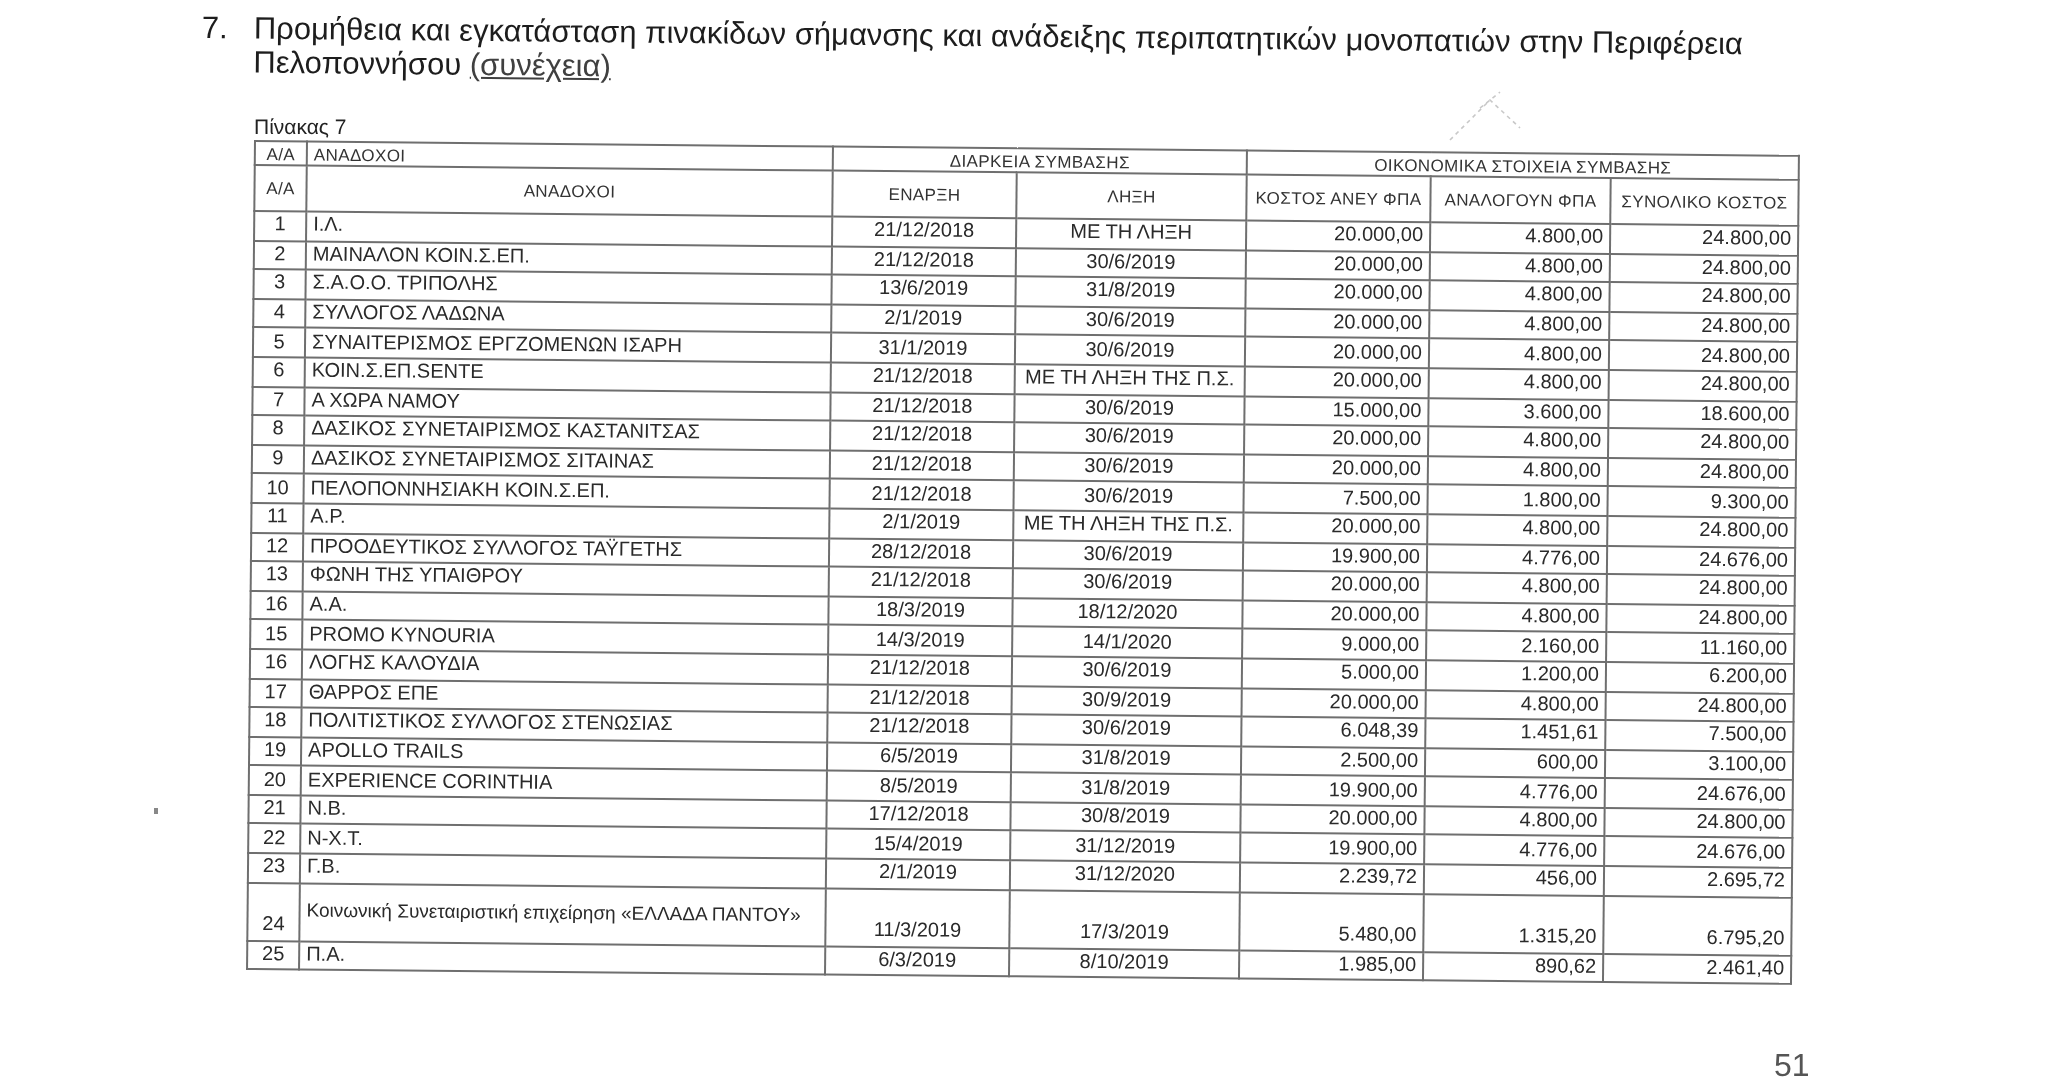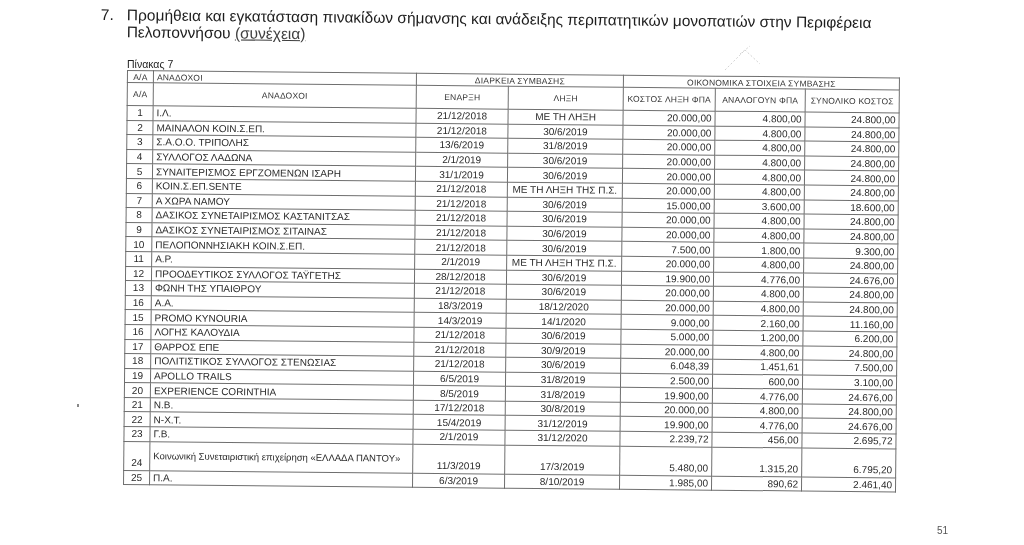--- a/index.html
+++ b/index.html
@@ -37,21 +37,21 @@
   th { font-size: 8.5px; text-align: center; letter-spacing: 0.2px; color: #333; }
   .pre th { height: 11px; text-align: left; border-right: none; }
   .c-aa { text-align: center; }
   .c-name { text-align: left; }
   .c-date { text-align: center; }
   .c-num { text-align: right; }
   tr.tall td { height: 26px; }
   tr.tall td.c-name { white-space: normal; line-height: 12px; font-size: 9.5px; }
   tr.tall td.c-aa, tr.tall td.c-date, tr.tall td.c-num { vertical-align: bottom; padding-bottom: 2px; }
   .pagenum {
-    position: absolute; left: 937px; top: 525px; font-size: 10px; color: #555;
+    position: absolute; left: 887px; top: 525px; font-size: 16px; color: #555;
   }
   .speck { position: absolute; left: 77px; top: 404px; width: 2px; height: 3px; background: #888; }
   .scribble { position: absolute; left: 720px; top: 42px; width: 50px; height: 30px; }
 </style>
 </head>
 <body>
 
 <div class="heading">
   <div><span class="num">7.</span><span>Προμήθεια και εγκατάσταση πινακίδων σήμανσης και ανάδειξης περιπατητικών μονοπατιών στην Περιφέρεια</span></div>
   <div class="line2"><span>Πελοποννήσου</span> <span class="cont">(συνέχεια)</span></div>
@@ -79,21 +79,21 @@
         <th style="text-align:center;border-right:1px solid #6f6f6f;">Α/Α</th>
         <th style="border-right:1px solid #6f6f6f;">ΑΝΑΔΟΧΟΙ</th>
         <th colspan="2" rowspan="1" style="text-align:center;border-right:1px solid #6f6f6f;">ΔΙΑΡΚΕΙΑ ΣΥΜΒΑΣΗΣ</th>
         <th colspan="3" style="text-align:center;border-right:1px solid #6f6f6f;">ΟΙΚΟΝΟΜΙΚΑ ΣΤΟΙΧΕΙΑ ΣΥΜΒΑΣΗΣ</th>
       </tr>
       <tr>
         <th style="height:22px">Α/Α</th>
         <th>ΑΝΑΔΟΧΟΙ</th>
         <th>ΕΝΑΡΞΗ</th>
         <th>ΛΗΞΗ</th>
-        <th>ΚΟΣΤΟΣ ΛΗΞΗ ΦΠΑ</th>
+        <th>ΚΟΣΤΟΣ ΑΝΕΥ ΦΠΑ</th>
         <th>ΑΝΑΛΟΓΟΥΝ ΦΠΑ</th>
         <th>ΣΥΝΟΛΙΚΟ ΚΟΣΤΟΣ</th>
       </tr>
     </thead>
     <tbody id="tbody">
         <tr>
           <td class="c-aa">1</td>
           <td class="c-name">Ι.Λ.</td>
           <td class="c-date">21/12/2018</td>
           <td class="c-date">ΜΕ ΤΗ ΛΗΞΗ</td>

